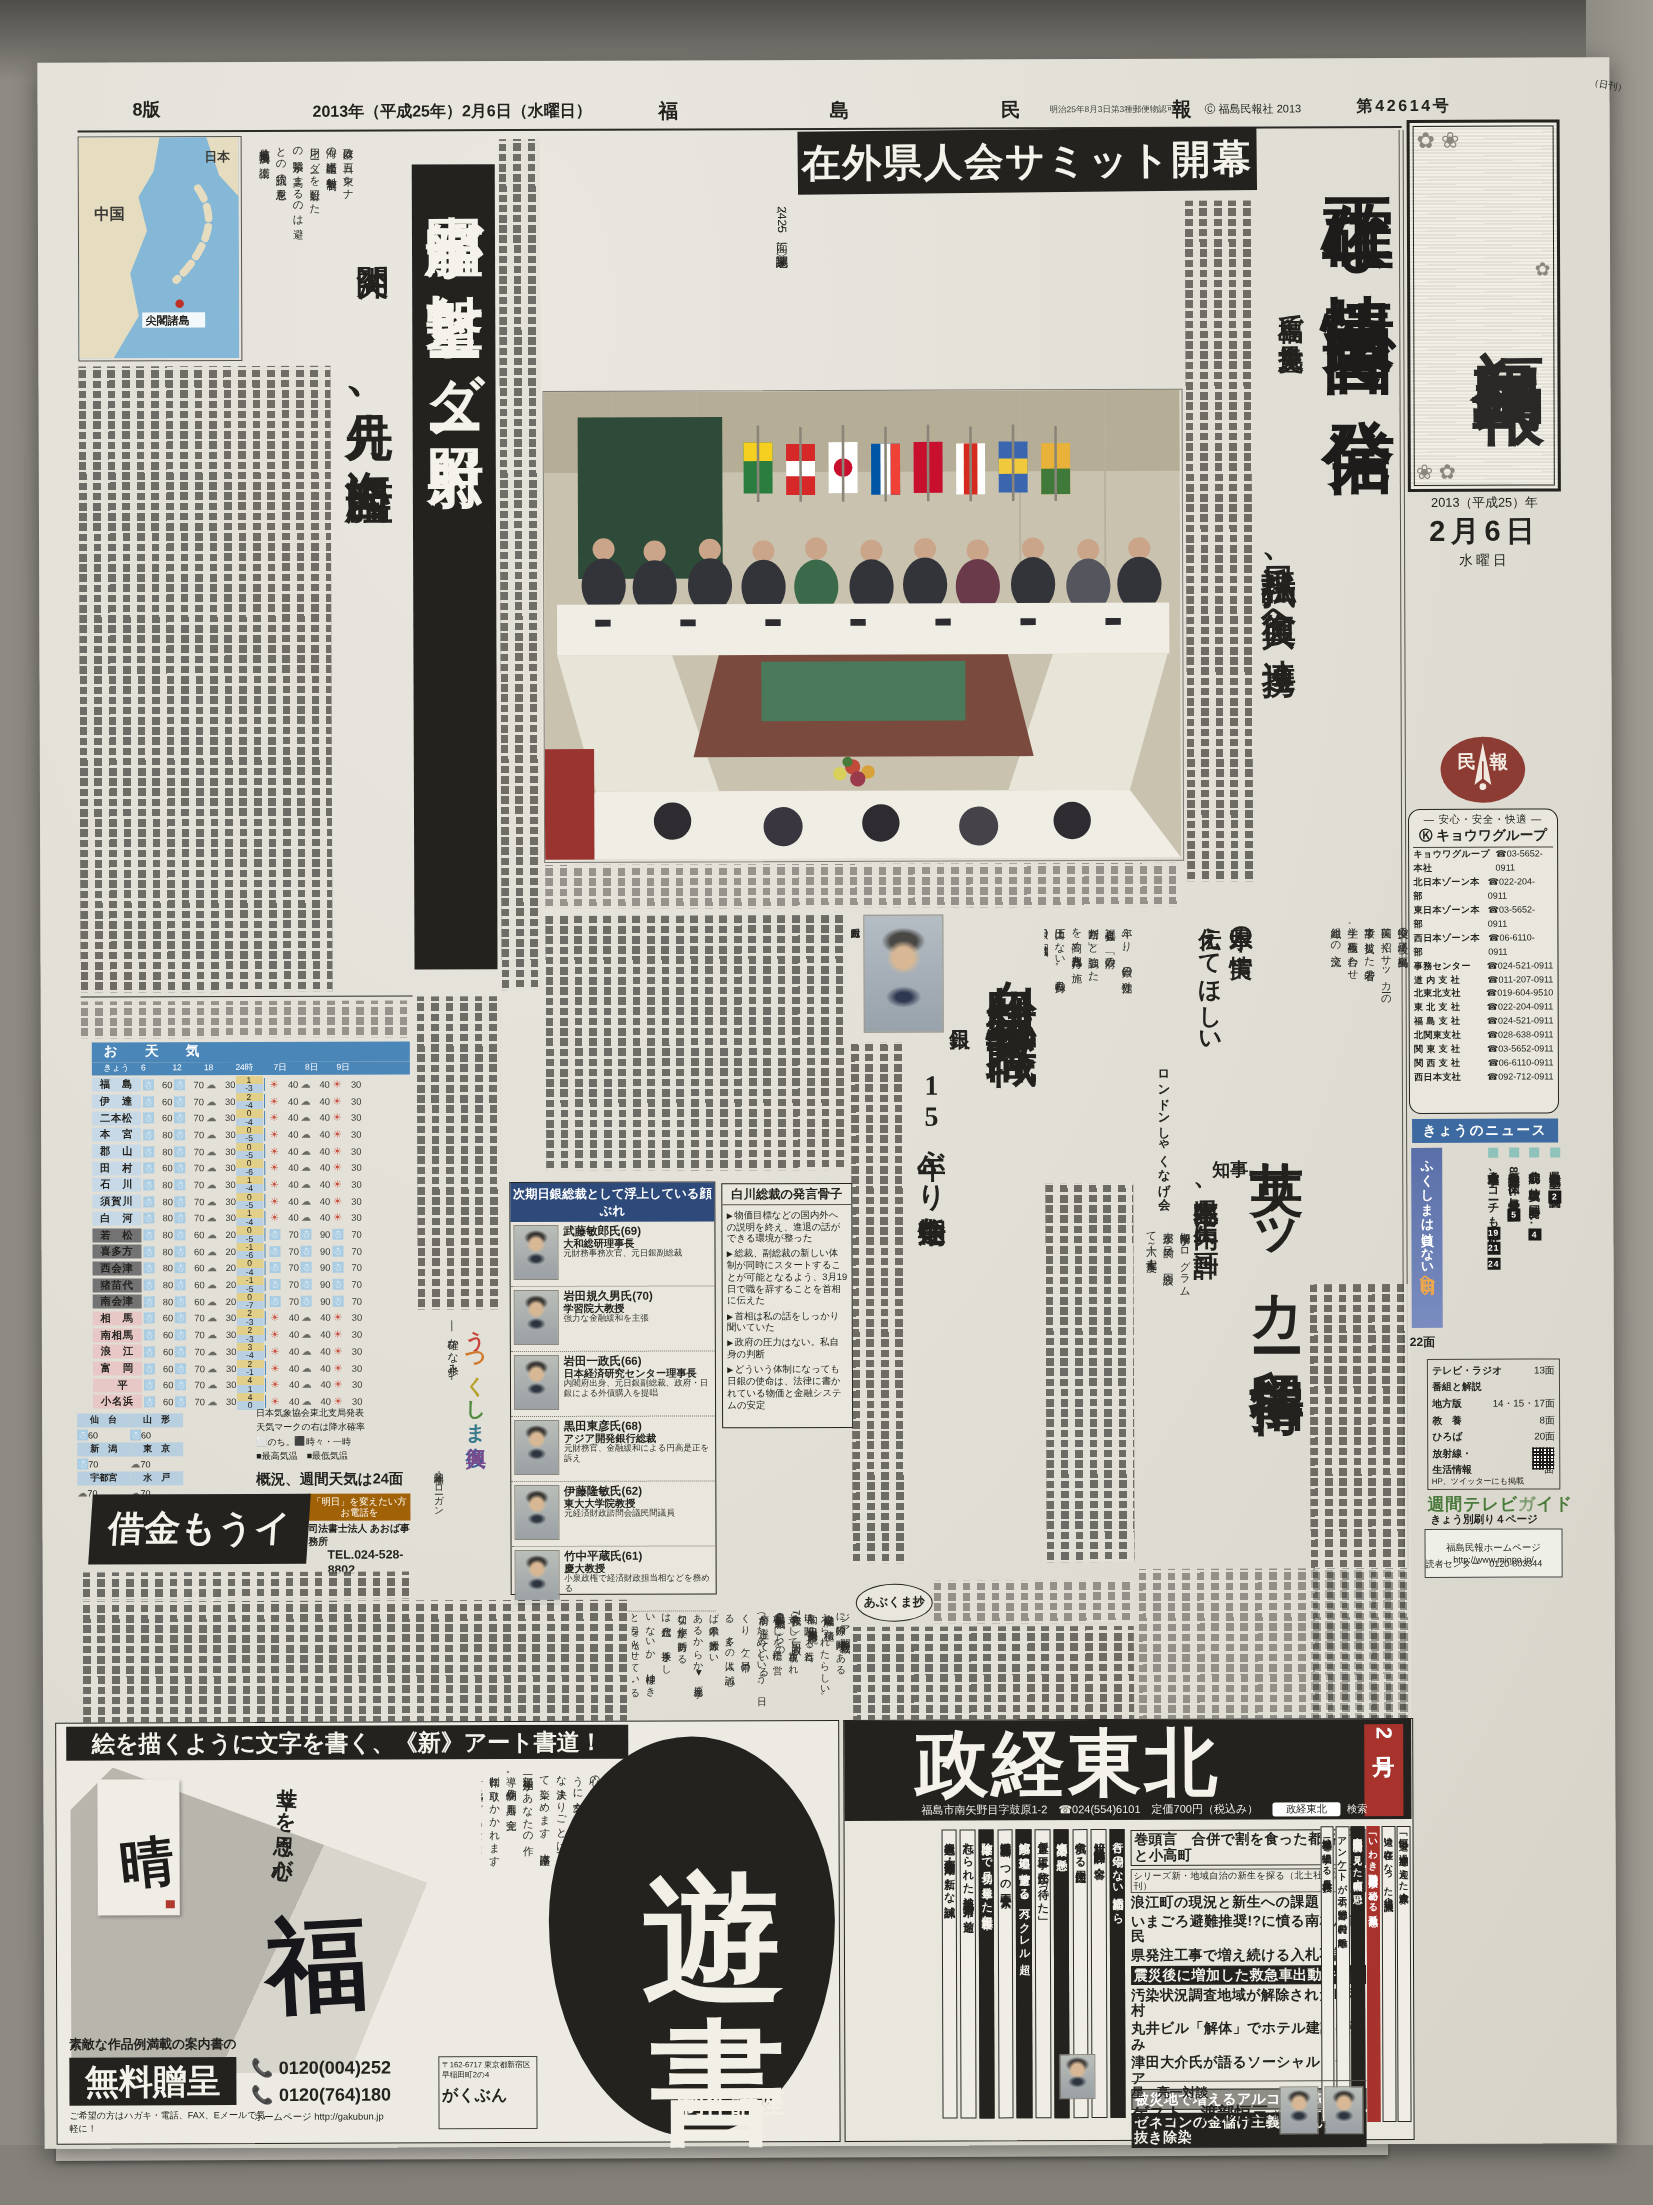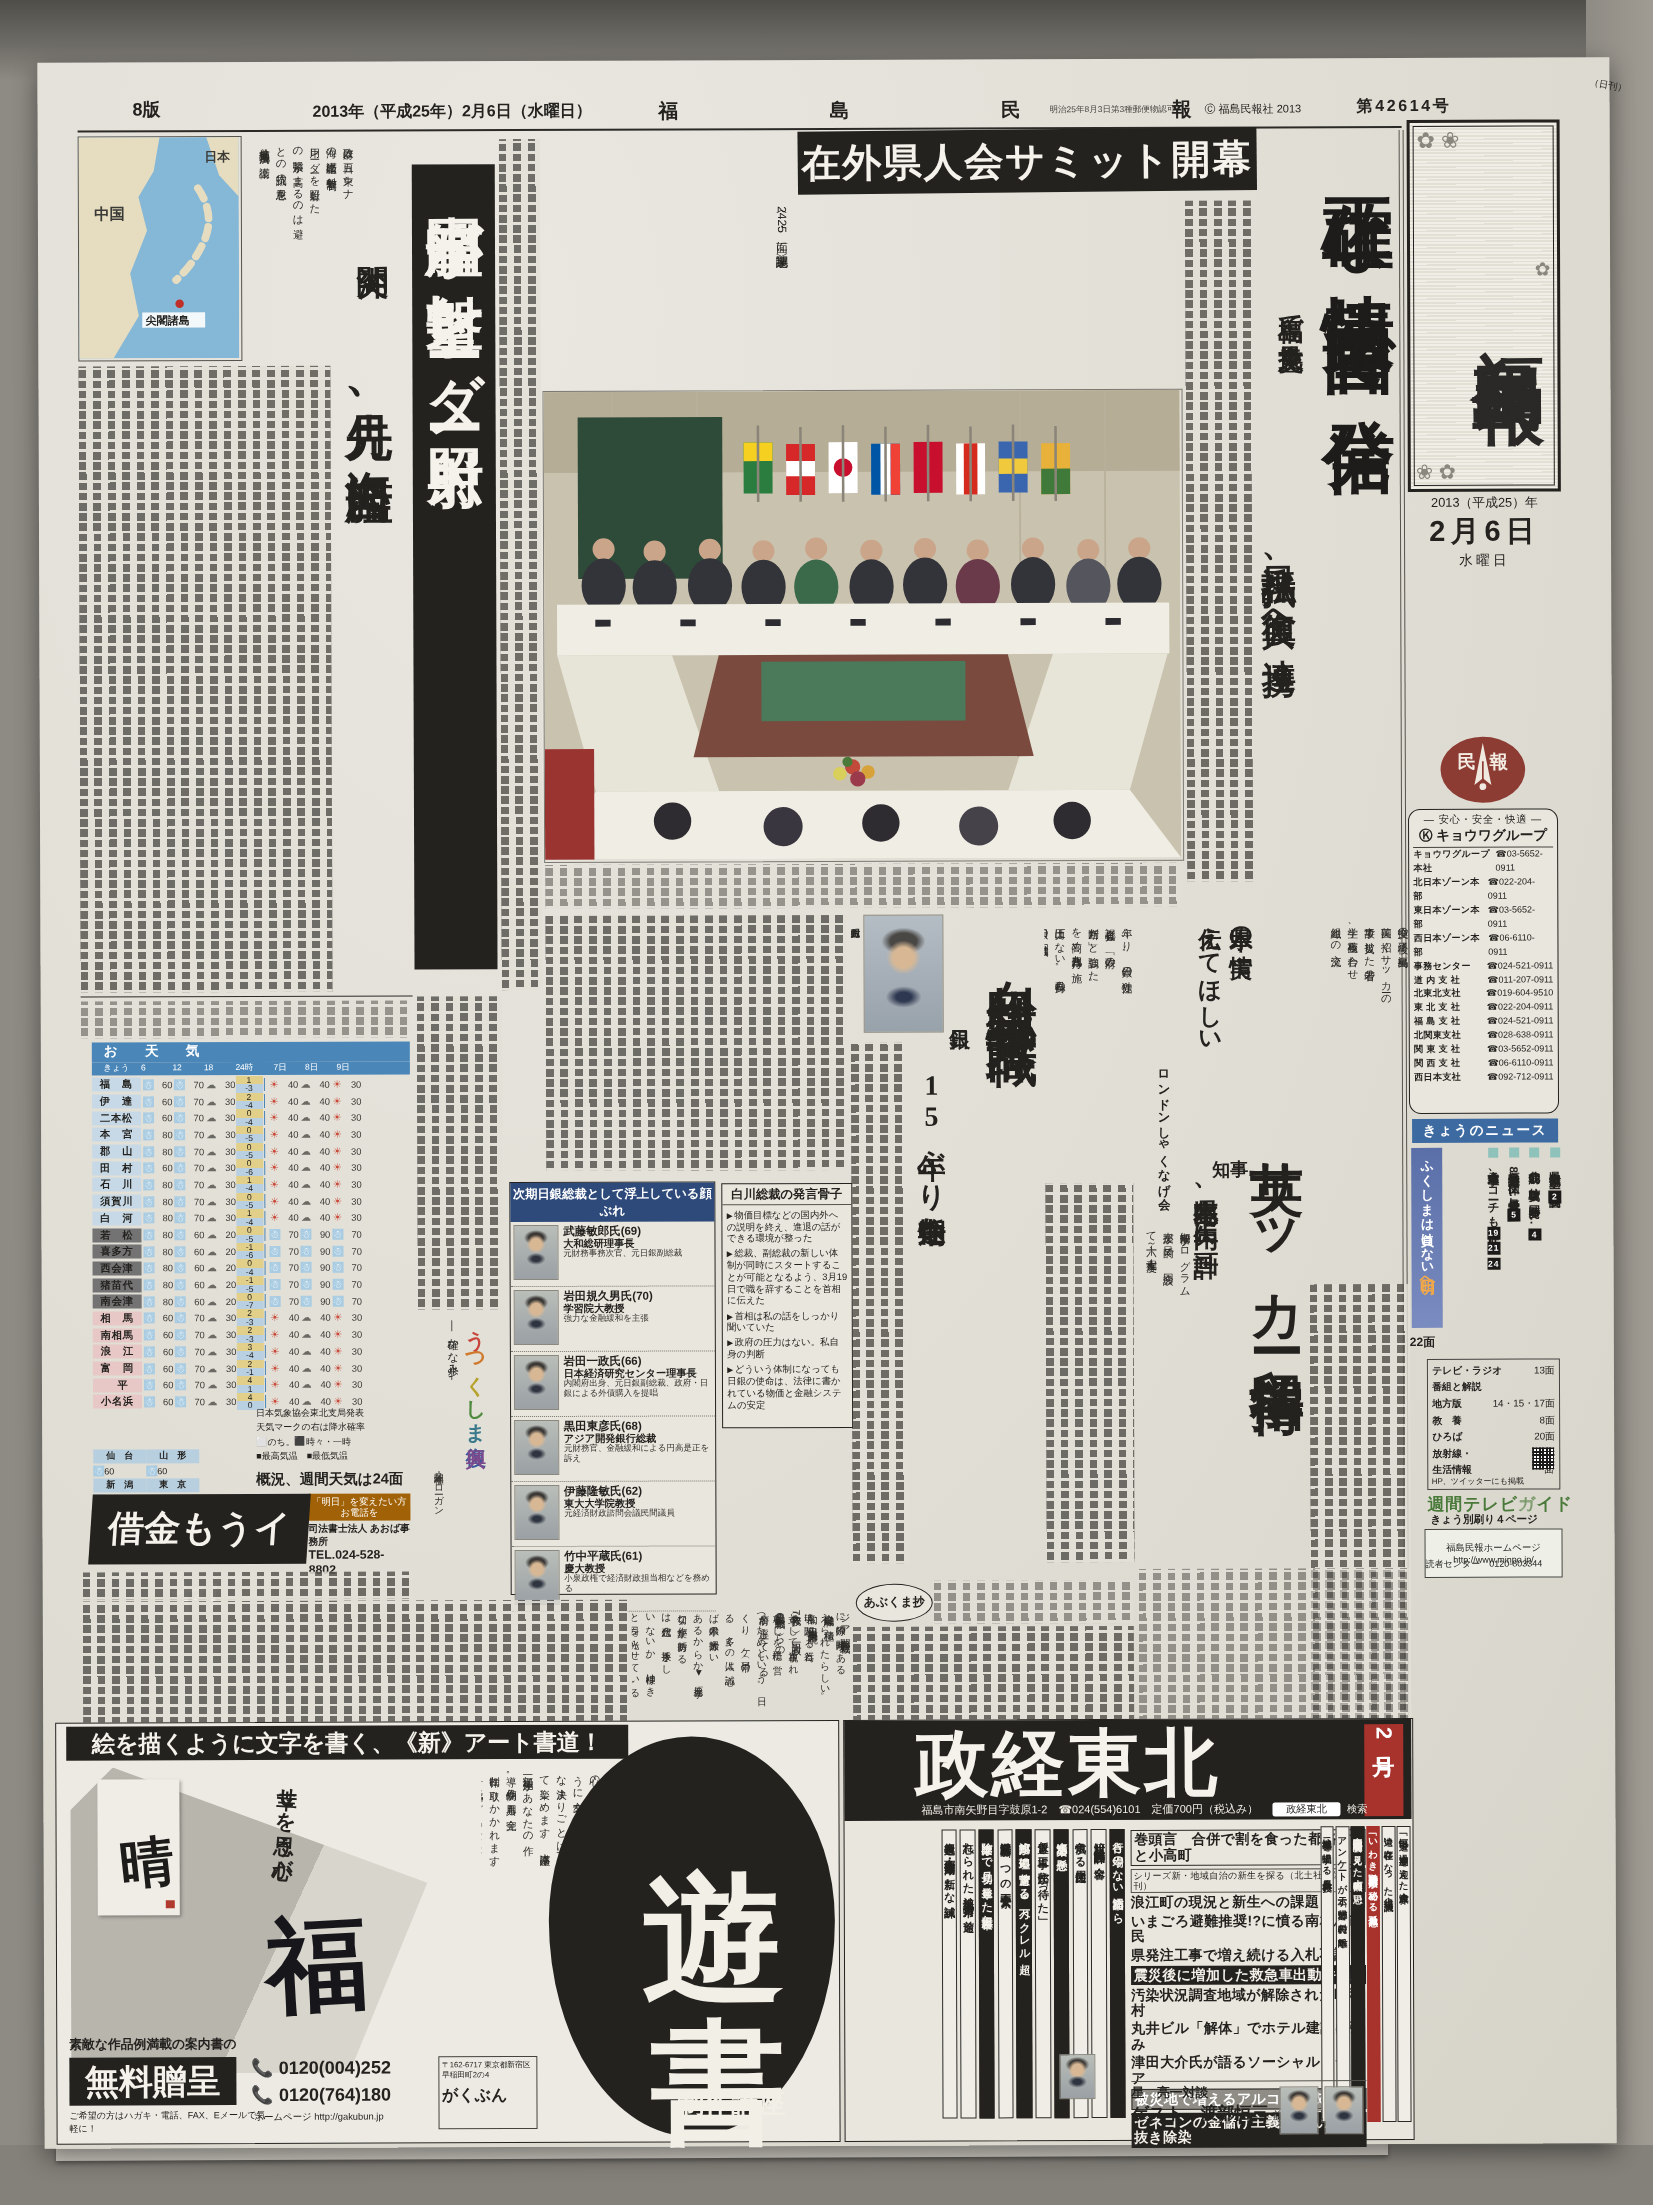--- a/index.html
+++ b/index.html
@@ -840,21 +840,21 @@
           </span>
           <span class="wdiv"></span>
           <span class="wi" data-i="sun"></span>
           <span class="wp">40</span>
           <span class="wi" data-i="cloud"></span>
           <span class="wp">40</span>
           <span class="wi" data-i="sun"></span>
           <span class="wp">30</span>
         </div>
       </div>
-    <div class="abs" style="left:92px;top:1411px;width:158px;display:flex;flex-wrap:wrap;margin-top:36px;">
+    <div class="abs" style="left:76px;top:1411px;width:158px;display:flex;flex-wrap:wrap;">
 
         <span style="width:53px;font-size:9px;line-height:1.5;">
           <b style="background:#b8cfe0;display:block;text-align:center;">仙　台</b>
           <span class="wi" data-i="snow"></span><span>60</span>
         </span>
 
         <span style="width:53px;font-size:9px;line-height:1.5;">
           <b style="background:#b8cfe0;display:block;text-align:center;">山　形</b>
           <span class="wi" data-i="snow"></span><span>60</span>
         </span>
@@ -892,21 +892,21 @@
         
       <span class="fuk" style="color:#c8453c">う</span><span class="fuk" style="color:#d07a2e">つ</span><span class="fuk" style="color:#b7a32c">く</span><span class="fuk" style="color:#4f8a3e">し</span><span class="fuk" style="color:#3a7a8c">ま</span><span class="fuk" style="color:#3a5a9c">復</span><span class="fuk" style="color:#7a4a8c">興</span></div>
       <div class="v abs" style="left:10.2px;top:5.1px;font-size:11px;height:170px;">—確かな歩み—</div>
       <div class="v abs" style="left:-3.4px;top:151px;font-size:9.8px;height:136px;color:#33322e;">本社・年間スローガン</div>
     </div>
     <div class="abs" style="left:89px;top:1492px;width:320px;height:70px;display:flex;">
       <div class="wob" style="width:218px;height:70px;font-size:36px;font-weight:bold;text-align:center;line-height:68px;transform:skewX(-4deg);">借金もうイヤ!</div>
       <div style="width:102px;font-size:9.4px;line-height:1.25;">
         <div style="background:#a16207;color:#fff;text-align:center;padding:1.7px 0;"><span>「明日」を変えたい方</span><br><span>お電話を</span></div>
         <div style="font-weight:bold;font-size:9.8px;margin-top:2.6px;">司法書士法人 あおば事務所</div>
-        <div style="font-weight:bold;font-size:12.3px;">TEL.024-528-8802</div>
+        <div style="font-weight:bold;font-size:12.3px;margin-left:19px;">TEL.024-528-8802</div>
       </div>
     </div>
 
     <div class="abs" style="left:864px;top:915px;width:78px;height:116px;border:0.9px solid #8a887f;background:
       radial-gradient(ellipse 25.5px 15.3px at 50% 70%,#2e3850 30%,transparent 70%),
       radial-gradient(circle 17px at 50% 36%,#d8b894 60%,transparent 100%),
       radial-gradient(ellipse 22px 13.6px at 50% 22%,#4a4845 60%,transparent 100%),
       linear-gradient(#b4bcc4,#98a2aa);"></div>
     <div class="abs v" style="left:849px;top:921px;font-size:9.4px;height:111px;">白川方明総裁</div>
     <div class="abs v serif" style="left:977px;top:941px;font-size:51px;font-weight:bold;height:604px;letter-spacing:5.1px;">白川総裁 来月辞職</div>

